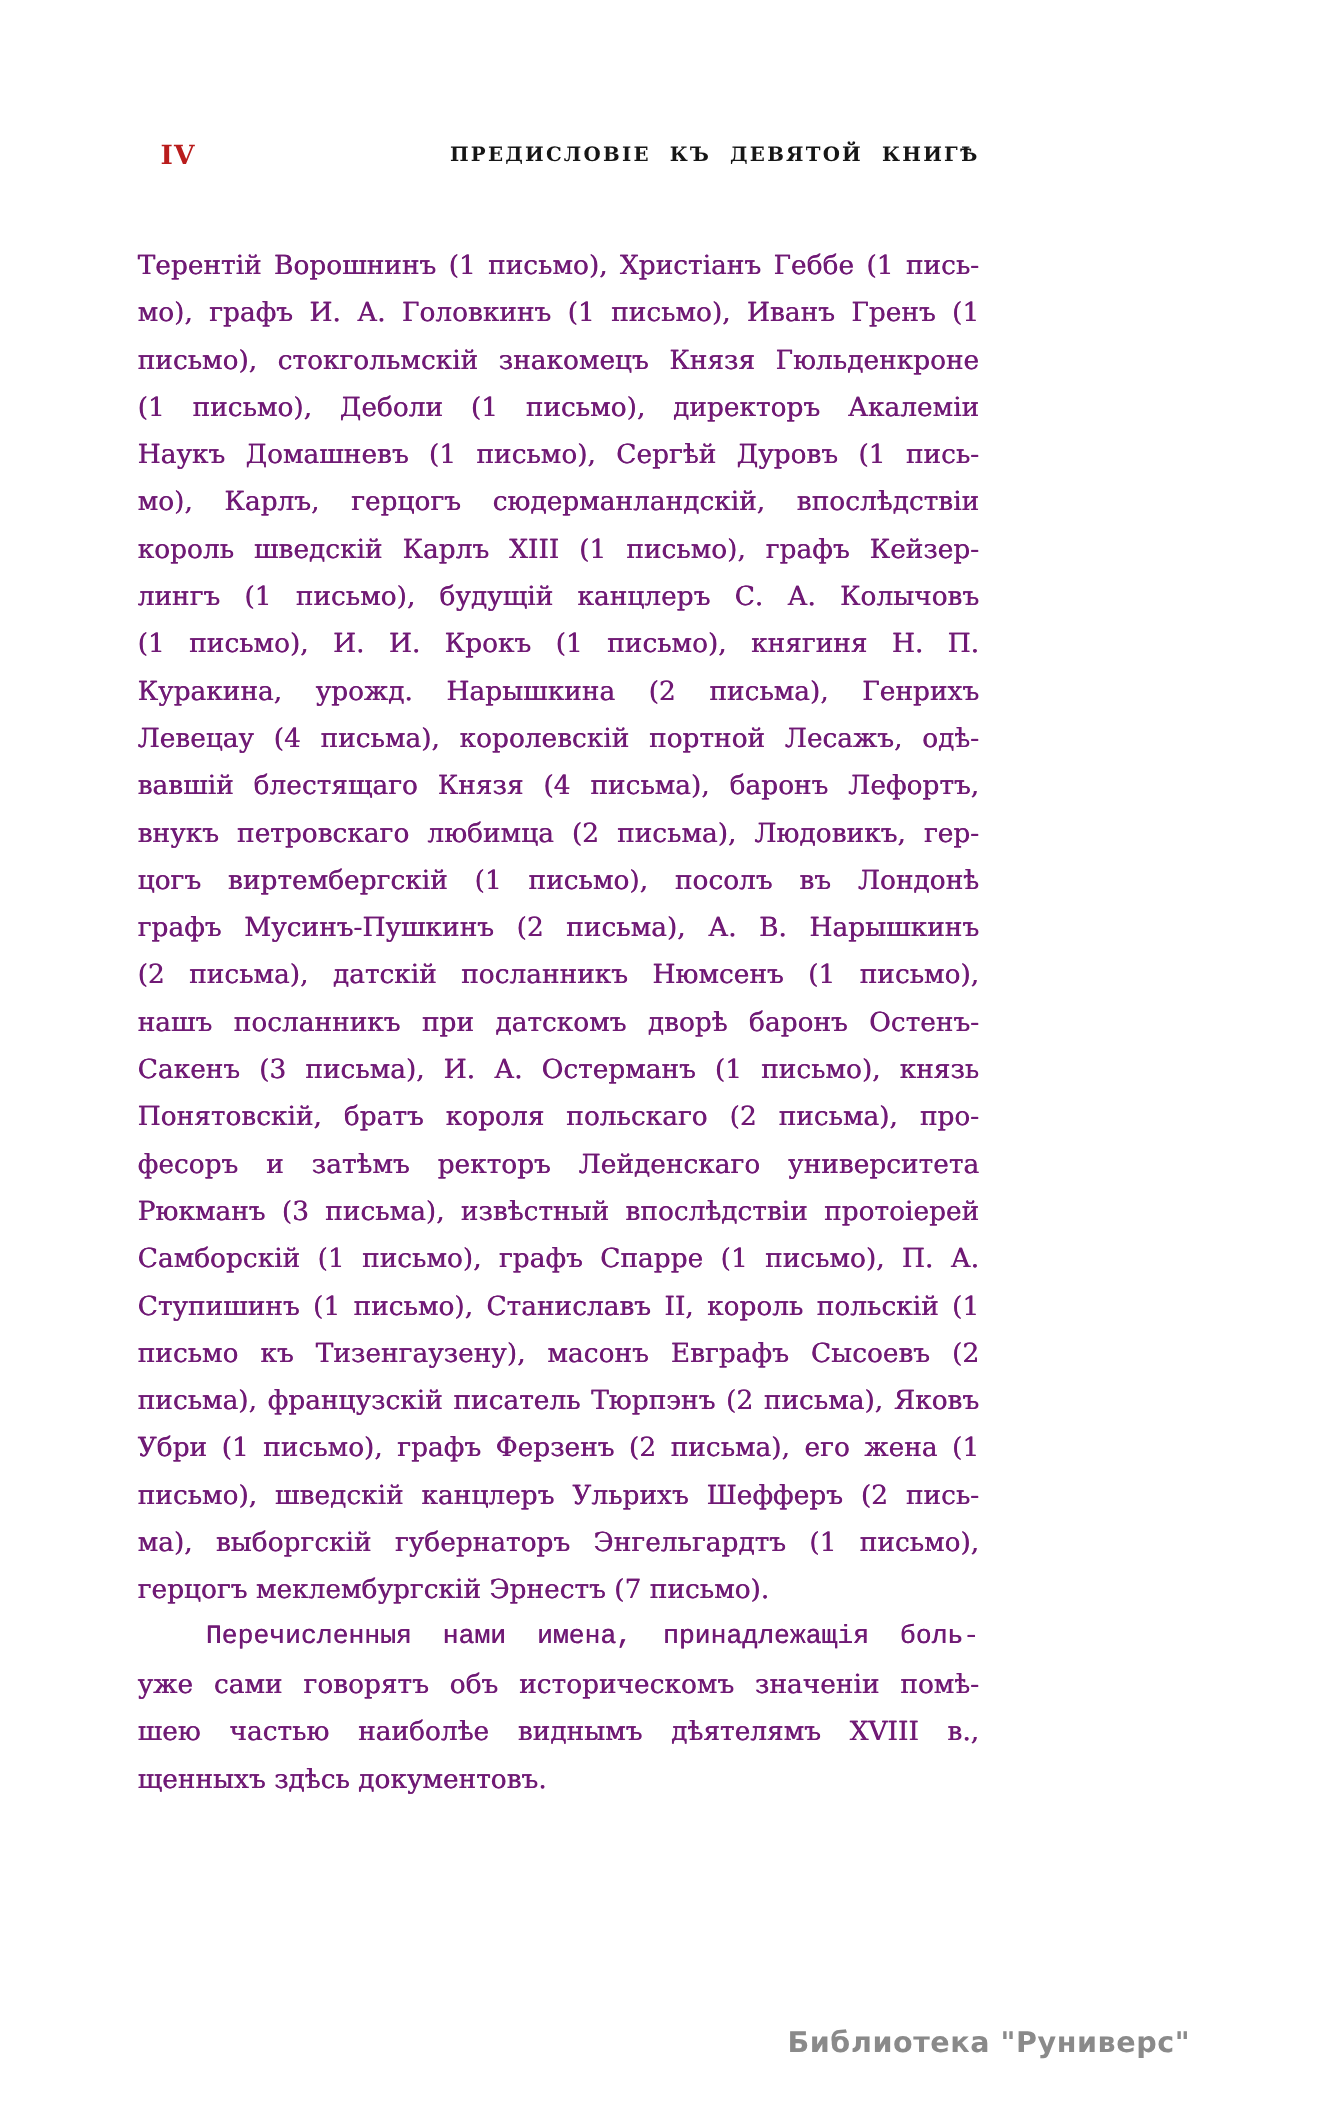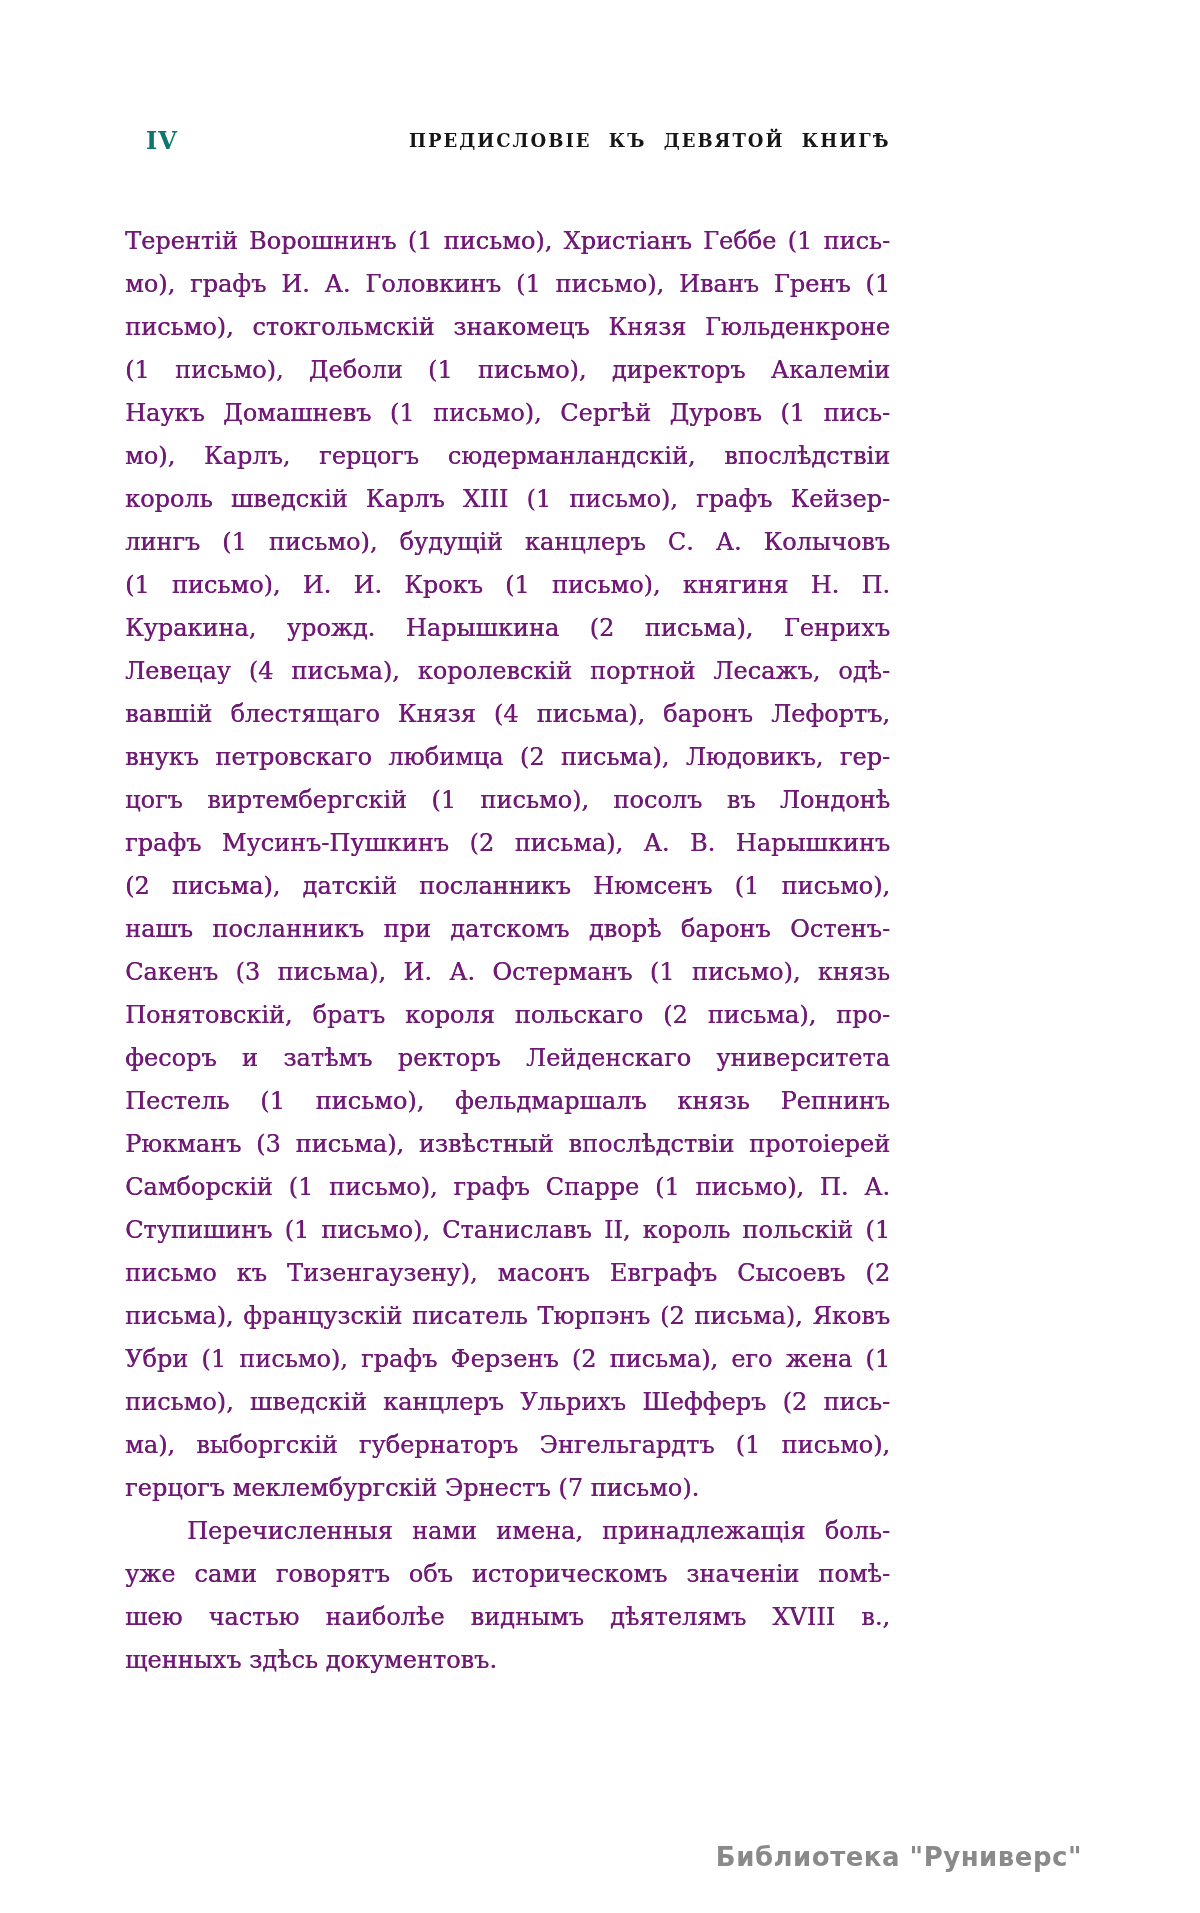--- a/index.html
+++ b/index.html
@@ -17,21 +17,21 @@
     background: #ffffff;
     color: #141414;
   }
   .page-number {
     position: absolute;
     left: 146px;
     top: 126px;
     font-size: 24px;
     font-weight: bold;
     letter-spacing: 1px;
-    color: #0f766e;
+    color: #b91c1c;
   }
   .header-title {
     position: absolute;
     left: 385px;
     top: 130px;
     width: 400px;
     text-align: center;
     font-size: 18px;
     font-weight: bold;
     letter-spacing: 2px;
@@ -58,20 +58,21 @@
     white-space: nowrap;
     overflow: visible;
   }
   .line.para-end {
     text-align-last: left;
     -moz-text-align-last: left;
   }
   .line.indent {
     padding-left: 62px;
     box-sizing: border-box;
+    font-family: Liberation Mono, monospace;
   }
   .watermark {
     position: absolute;
     top: 1842px;
     right: 118px;
     font-family: "DejaVu Sans", sans-serif;
     font-size: 26px;
     font-weight: bold;
     color: #8a8a8a;
     letter-spacing: 0.5px;
@@ -97,21 +98,20 @@
       <div class="line">Левецау (4 письма), королевскій портной Лесажъ, одѣ-</div>
       <div class="line">вавшій блестящаго Князя (4 письма), баронъ Лефортъ,</div>
       <div class="line">внукъ петровскаго любимца (2 письма), Людовикъ, гер-</div>
       <div class="line">цогъ виртембергскій (1 письмо), посолъ въ Лондонѣ</div>
       <div class="line">графъ Мусинъ-Пушкинъ (2 письма), А. В. Нарышкинъ</div>
       <div class="line">(2 письма), датскій посланникъ Нюмсенъ (1 письмо),</div>
       <div class="line">нашъ посланникъ при датскомъ дворѣ баронъ Остенъ-</div>
       <div class="line">Сакенъ (3 письма), И. А. Остерманъ (1 письмо), князь</div>
       <div class="line">Понятовскій, братъ короля польскаго (2 письма), про-</div>
       <div class="line">фесоръ и затѣмъ ректоръ Лейденскаго университета</div>
-      <div class="line">Пестель (1 письмо), фельдмаршалъ князь Репнинъ</div>
       <div class="line">Рюкманъ (3 письма), извѣстный впослѣдствіи протоіерей</div>
       <div class="line">Самборскій (1 письмо), графъ Спарре (1 письмо), П. А.</div>
       <div class="line">Ступишинъ (1 письмо), Станиславъ II, король польскій (1</div>
       <div class="line">письмо къ Тизенгаузену), масонъ Евграфъ Сысоевъ (2</div>
       <div class="line">письма), французскій писатель Тюрпэнъ (2 письма), Яковъ</div>
       <div class="line">Убри (1 письмо), графъ Ферзенъ (2 письма), его жена (1</div>
       <div class="line">письмо), шведскій канцлеръ Ульрихъ Шефферъ (2 пись-</div>
       <div class="line">ма), выборгскій губернаторъ Энгельгардтъ (1 письмо),</div>
       <div class="line para-end">герцогъ меклембургскій Эрнестъ (7 письмо).</div>
       <div class="line indent">Перечисленныя нами имена, принадлежащія боль-</div>

